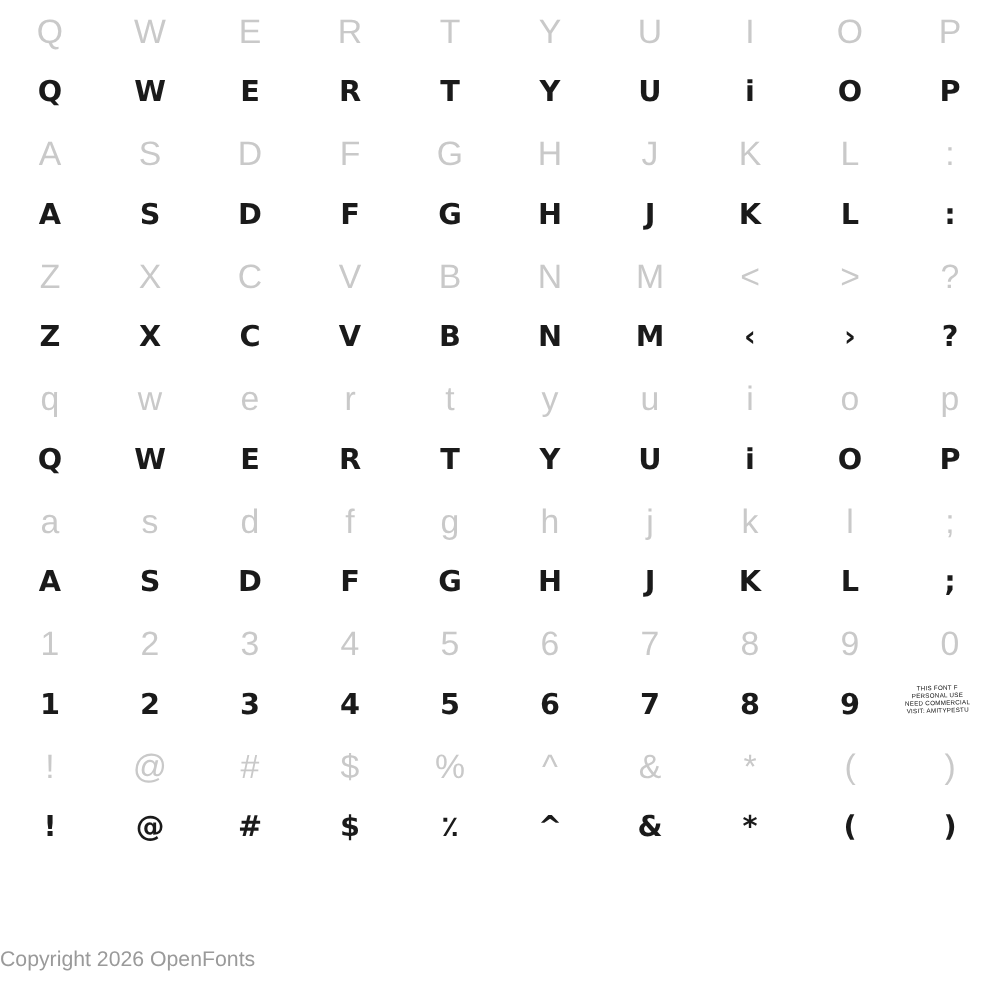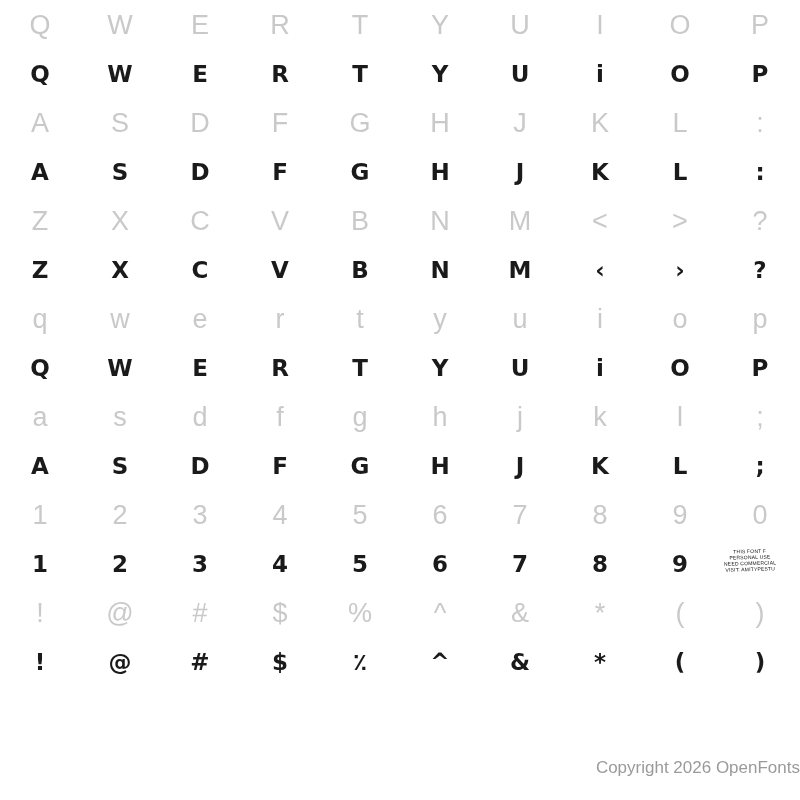--- a/index.html
+++ b/index.html
@@ -72,21 +72,21 @@
     line-height: 6px;
     font-family: "Liberation Sans", sans-serif;
     letter-spacing: 0.2px;
     transform: rotate(-1.5deg);
   }
   .footer {
     position: absolute;
     left: 0;
     bottom: 22px;
     width: 800px;
-    text-align: right;
+    text-align: left;
     color: #9a9a9a;
     font-size: 17px;
     font-family: "Liberation Sans", sans-serif;
   }
 </style>
 </head>
 <body>
 
 <div class="sheet">
 

